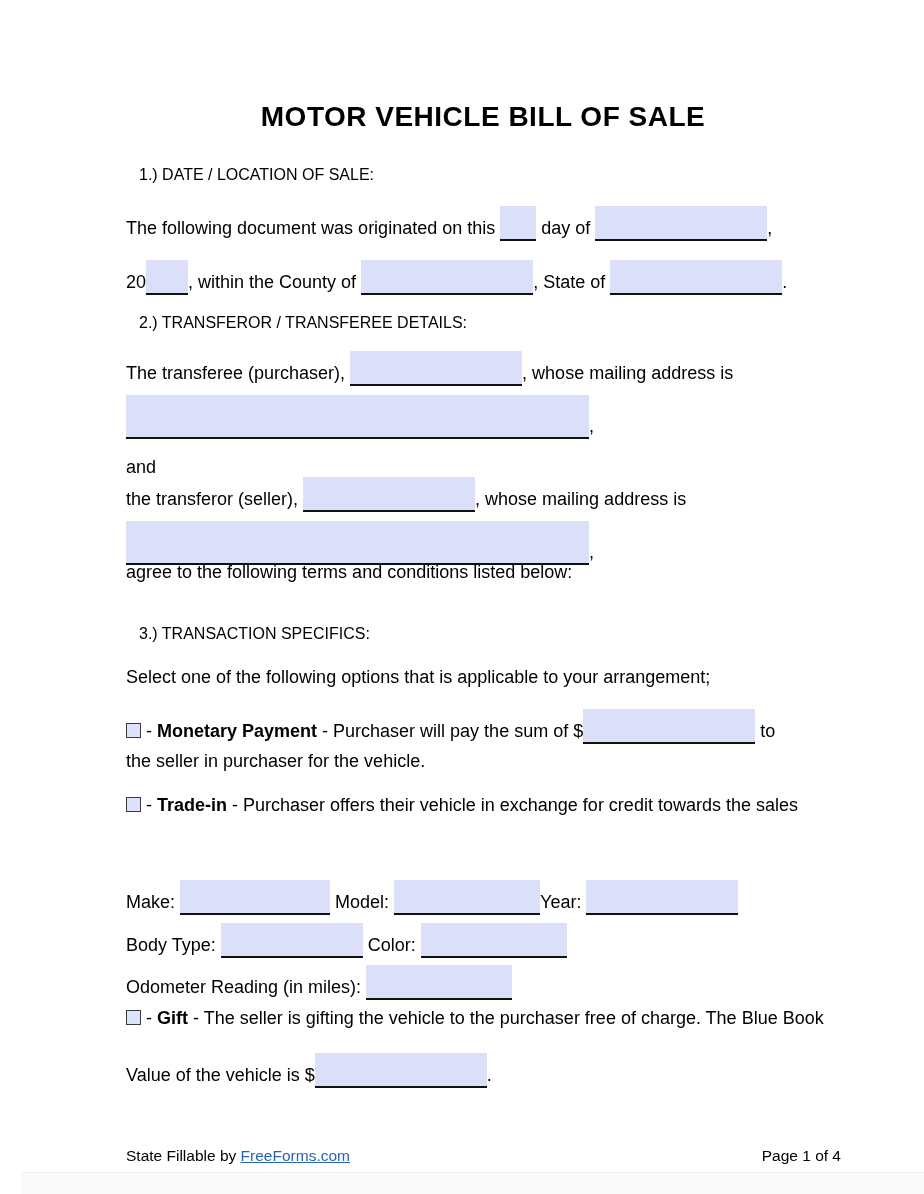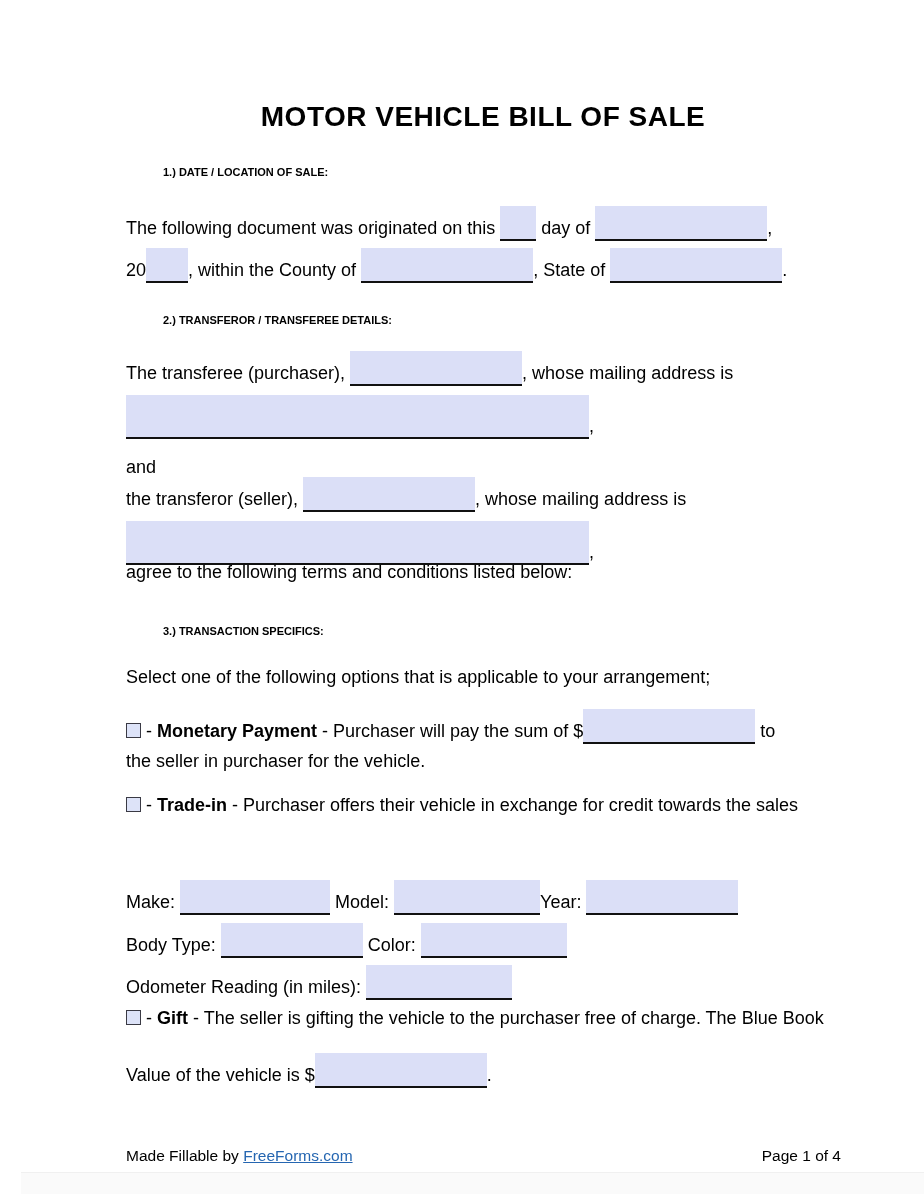--- a/index.html
+++ b/index.html
@@ -5,21 +5,21 @@
   html,body { margin:0; padding:0; background:#ffffff; }
   .page {
     position:relative; width:924px; height:1194px; background:#ffffff;
     font-family:"Liberation Sans", sans-serif; color:#000; overflow:hidden;margin-left:21px;
   }
   .title {
     position:absolute; top:101px; left:0; width:924px; text-align:center;
     font-size:28px; font-weight:bold; letter-spacing:0.5px;
   }
   .heading {
-    position:absolute; left:142px; font-size:11px; font-weight:bold; white-space:nowrap;
+    position:absolute; left:118px; font-size:16px; font-weight:normal; white-space:nowrap;
   }
   .line {
     position:absolute; left:105px; font-size:18px; white-space:nowrap;
   }
   .field {
     display:inline-block; height:33px; vertical-align:-7px;
     background:var(--field-highlight, #dbdff7);
     border-bottom:2px solid #111;
   }
   .f-day   { width:36px; }
@@ -53,21 +53,21 @@
 <div class="page">
 
   <div class="title">MOTOR VEHICLE BILL OF SALE</div>
 
   <div class="heading" style="top:166px">1.) DATE / LOCATION OF SALE:</div>
 
   <div class="line" style="top:206px">
     <span>The following document was originated on this </span><span class="field f-day"></span><span> day of </span><span class="field f-name"></span><span>,</span>
   </div>
 
-  <div class="line" style="top:248px">
+  <div class="line" style="top:260px">
     <span>20</span><span class="field f-20"></span><span>, within the County of </span><span class="field f-name"></span><span>, State of </span><span class="field f-name"></span><span>.</span>
   </div>
 
   <div class="heading" style="top:314px">2.) TRANSFEROR / TRANSFEREE DETAILS:</div>
 
   <div class="line" style="top:351px">
     <span>The transferee (purchaser), </span><span class="field f-name"></span><span>, whose mailing address is</span>
   </div>
 
   <div class="line" style="top:395px">
@@ -115,19 +115,19 @@
 
   <div class="line" style="top:1008px">
     <span class="checkbox"></span><span> - </span><b>Gift</b><span> - The seller is gifting the vehicle to the purchaser free of charge. The Blue Book</span>
   </div>
 
   <div class="line" style="top:1053px">
     <span>Value of the vehicle is $</span><span class="field f-name"></span><span>.</span>
   </div>
 
   <div class="footer-left">
-    <span>Made Fillable by </span><a href="#">FreeForms.com</a>
+    <span>State Fillable by </span><a href="#">FreeForms.com</a>
   </div>
   <div class="footer-right">Page 1 of 4</div>
 
   <div class="bottom-strip"></div>
 
 </div>
 
 </body></html>

